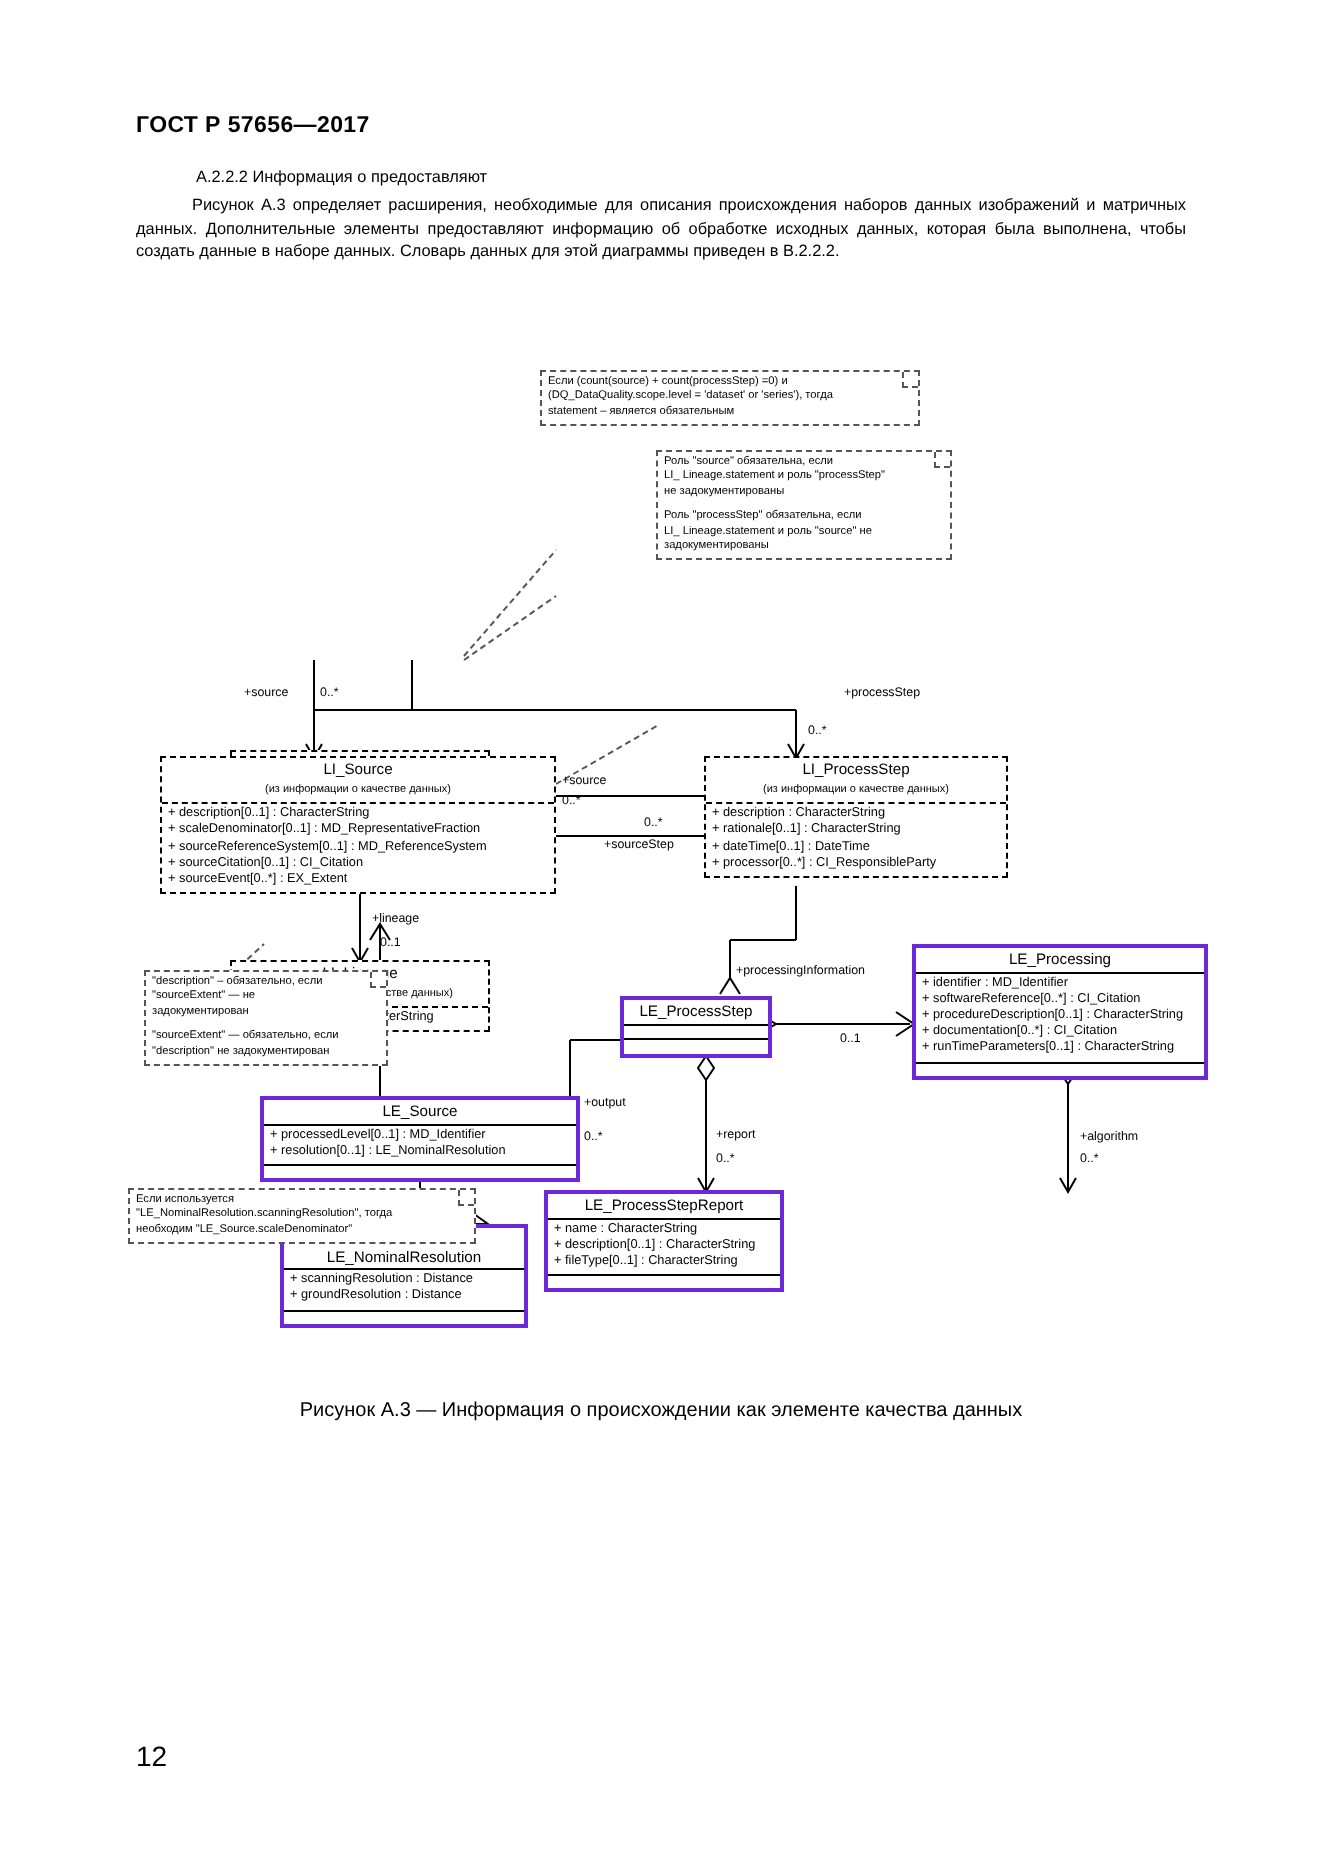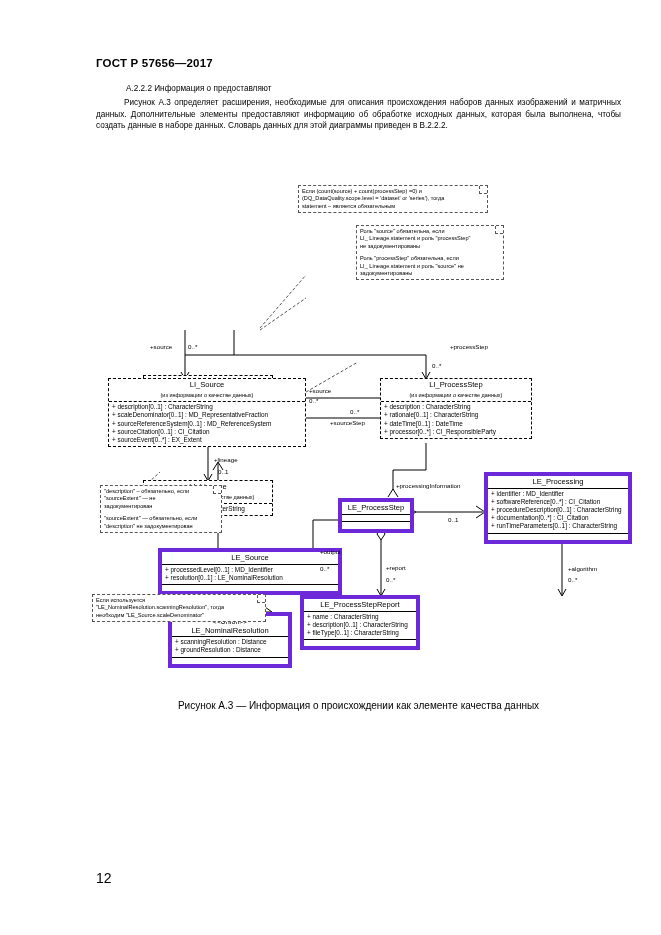--- a/index.html
+++ b/index.html
@@ -4,21 +4,21 @@
 <style>
   html, body { margin:0; padding:0; }
   body {
     width:661px; height:935px;
     background:#ffffff;
     font-family:"Liberation Sans", sans-serif;
     color:#000;
     position:relative;
     overflow:hidden;
   }
-  .page { position:absolute; inset:0;margin-left:28px; }
+  .page { position:absolute; inset:0; }
 
   
   #doc-header {
     position:absolute; left:68px; top:57px;
     font-size:11.5px; font-weight:bold; letter-spacing:.2px;
   }
 
   
   #intro { position:absolute; left:68px; top:84px; width:525px; }
   #intro .subhead { font-size:8.2px; margin-left:30px; margin-bottom:4px; }
@@ -28,21 +28,21 @@
   
   #figure { position:absolute; left:0; top:180px; width:661px; height:530px; }
 
   .box {
     position:absolute;
     background:#fff;
     box-sizing:border-box;
     font-size:6.6px;
     line-height:8.6px;
   }
-  .box.solid { border:4px solid #6d28d9; }
+  .box.solid { border:2px solid #6d28d9; }
   .box.dashed { border:1px dashed #000; }
   .box .title {
     text-align:center; font-size:7.6px; padding:2px 2px 1px 2px;
   }
   .box .stereo { text-align:center; font-size:7.2px; padding:2px 2px 0 2px; }
   .box .pkg {
     text-align:center; font-size:5.5px; padding:0 2px 2px 2px;
   }
   .box .sep-solid { border-top:1px solid #000; }
   .box .sep-dashed { border-top:1px dashed #000; }
@@ -202,21 +202,21 @@
       </div>
       <div class="empty sep-solid"></div>
     </div>
 
     <div class="box solid" style="left:310px; top:318px; width:76px;">
       <div class="title">LE_ProcessStep</div>
       <div class="empty sep-solid"></div>
       <div class="empty2 sep-solid"></div>
     </div>
 
-    <div class="box solid" style="left:130px; top:368px; width:184px;">
+    <div class="box solid" style="left:130px; top:368px; width:160px;">
       <div class="title">LE_Source</div>
       <div class="attrs sep-solid">
         <div>+ processedLevel[0..1] : MD_Identifier</div>
         <div>+ resolution[0..1] : LE_NominalResolution</div>
       </div>
       <div class="empty sep-solid"></div>
     </div>
 
     <div class="box solid" style="left:272px; top:415px; width:120px;">
       <div class="title">LE_ProcessStepReport</div>

